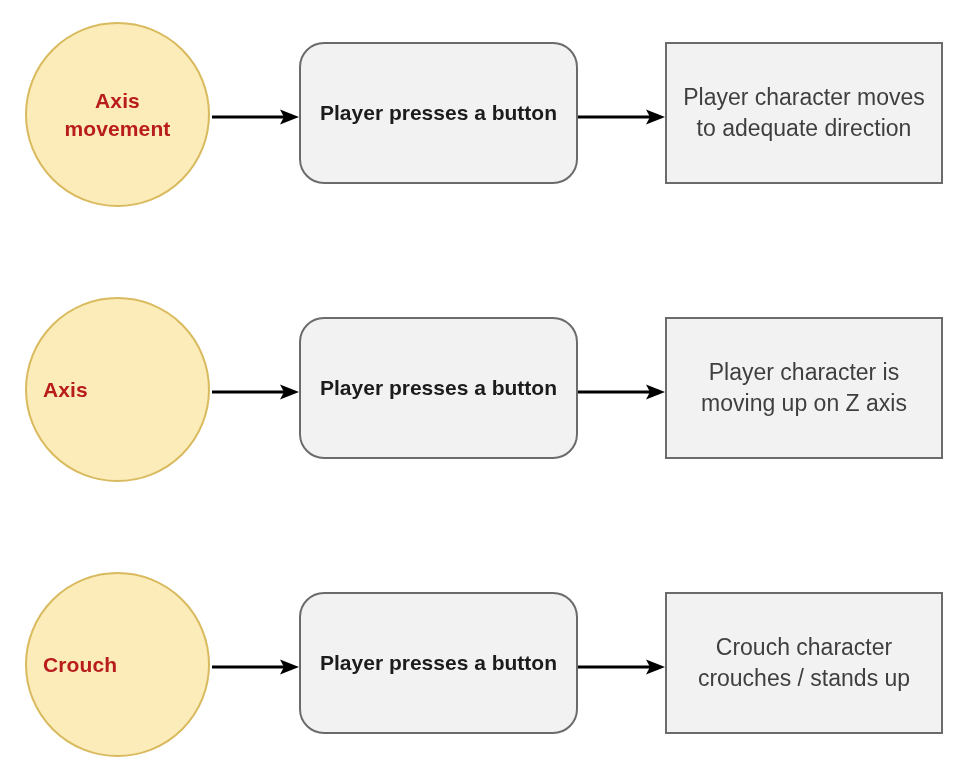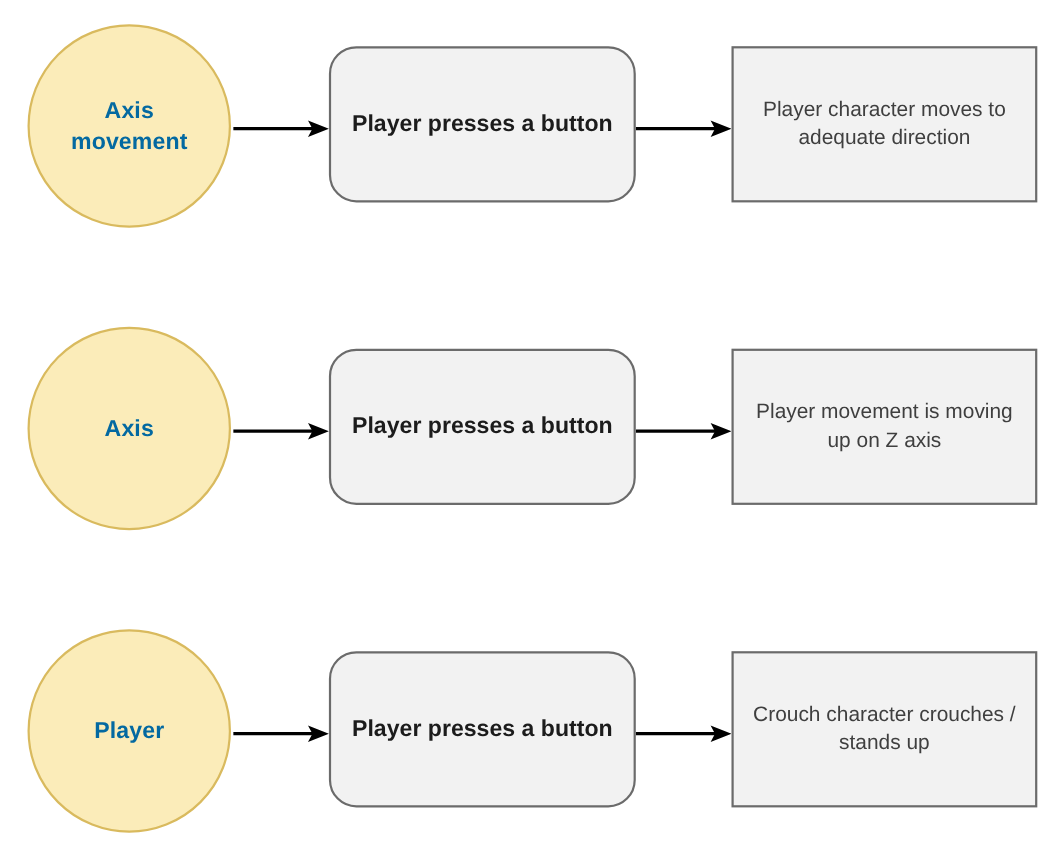--- a/index.html
+++ b/index.html
@@ -24,23 +24,23 @@
   .circle-node {
     position: absolute;
     width: 185px;
     height: 185px;
     border-radius: 50%;
     background: #FBECB9;
     border: 2px solid #D9BA5E;
     box-sizing: border-box;
     display: flex;
     align-items: center;
-    justify-content: center;
+    justify-content: flex-start;
     text-align: center;
-    color: #0369a1;
+    color: #b91c1c;
     font-weight: bold;
     font-size: 21px;
     line-height: 1.32;
     letter-spacing: 0.1px;
     padding: 0 16px;
     box-sizing: border-box;
   }
 
   
   .rect-node {
@@ -58,21 +58,21 @@
   }
   .rect-action {
     color: #1C1C1C;
     font-weight: bold;
     font-size: 21px;
     border-radius: 25px;
   }
   .rect-result {
     color: #3F3F3F;
     font-weight: normal;
-    font-size: 19px;
+    font-size: 23px;
   }
 
   
   .arrow {
     position: absolute;
     height: 22px;
     overflow: visible;
   }
   .arrow svg { display: block; }
 
@@ -125,25 +125,25 @@
   </div>
 
   <div class="arrow" style="left:578px; top:381px; width:87px;">
     <svg width="87" height="22" viewBox="0 0 87 22">
       <line x1="0" y1="11" x2="74" y2="11" stroke="#000000" stroke-width="3"></line>
       <polygon points="87,11 68,3.5 72,11 68,18.5" fill="#000000"></polygon>
     </svg>
   </div>
 
   <div class="rect-node rect-result" style="left:665px; top:317px; width:278px; height:142px;">
-    <span class="node-text">Player movement is moving up on Z axis</span>
+    <span class="node-text">Player character is moving up on Z axis</span>
   </div>
 
   <div class="circle-node" style="left:25px; top:572px;">
-    <span class="node-text">Player</span>
+    <span class="node-text">Crouch</span>
   </div>
 
   <div class="arrow" style="left:212px; top:656px; width:87px;">
     <svg width="87" height="22" viewBox="0 0 87 22">
       <line x1="0" y1="11" x2="74" y2="11" stroke="#000000" stroke-width="3"></line>
       <polygon points="87,11 68,3.5 72,11 68,18.5" fill="#000000"></polygon>
     </svg>
   </div>
 
   <div class="rect-node rect-action" style="left:299px; top:592px; width:279px; height:142px;">

